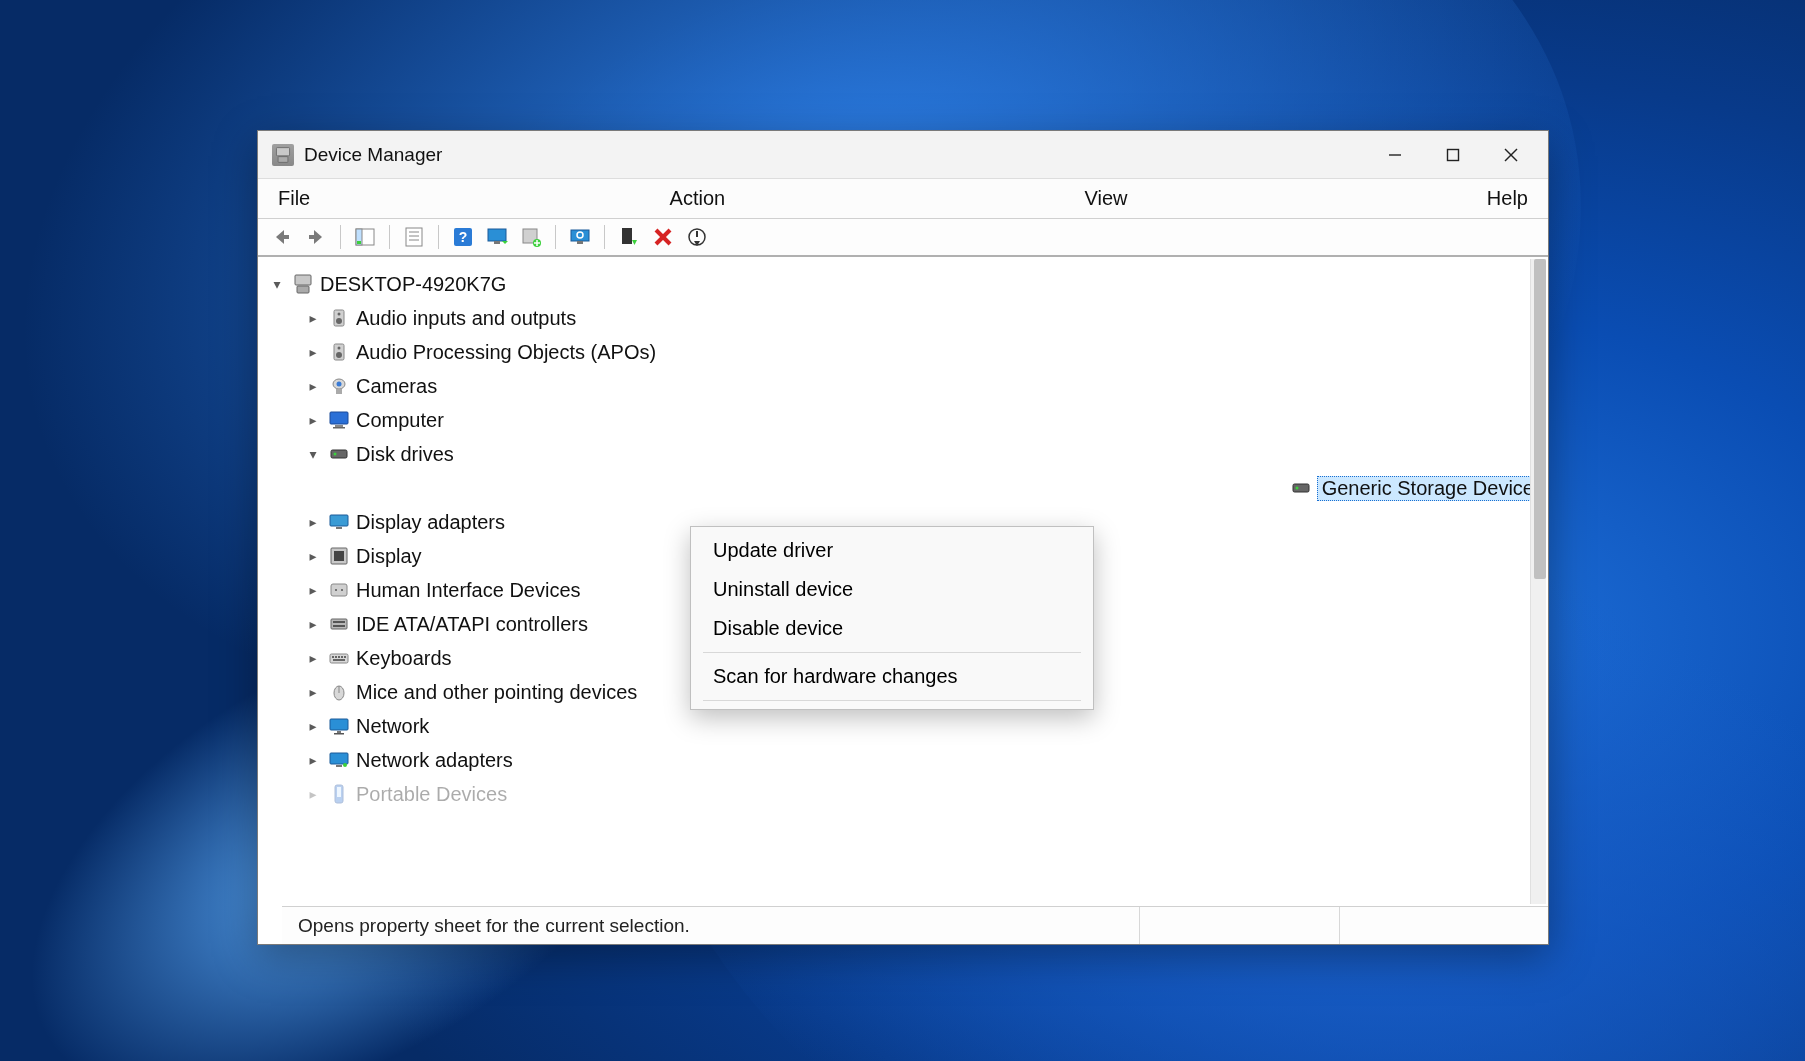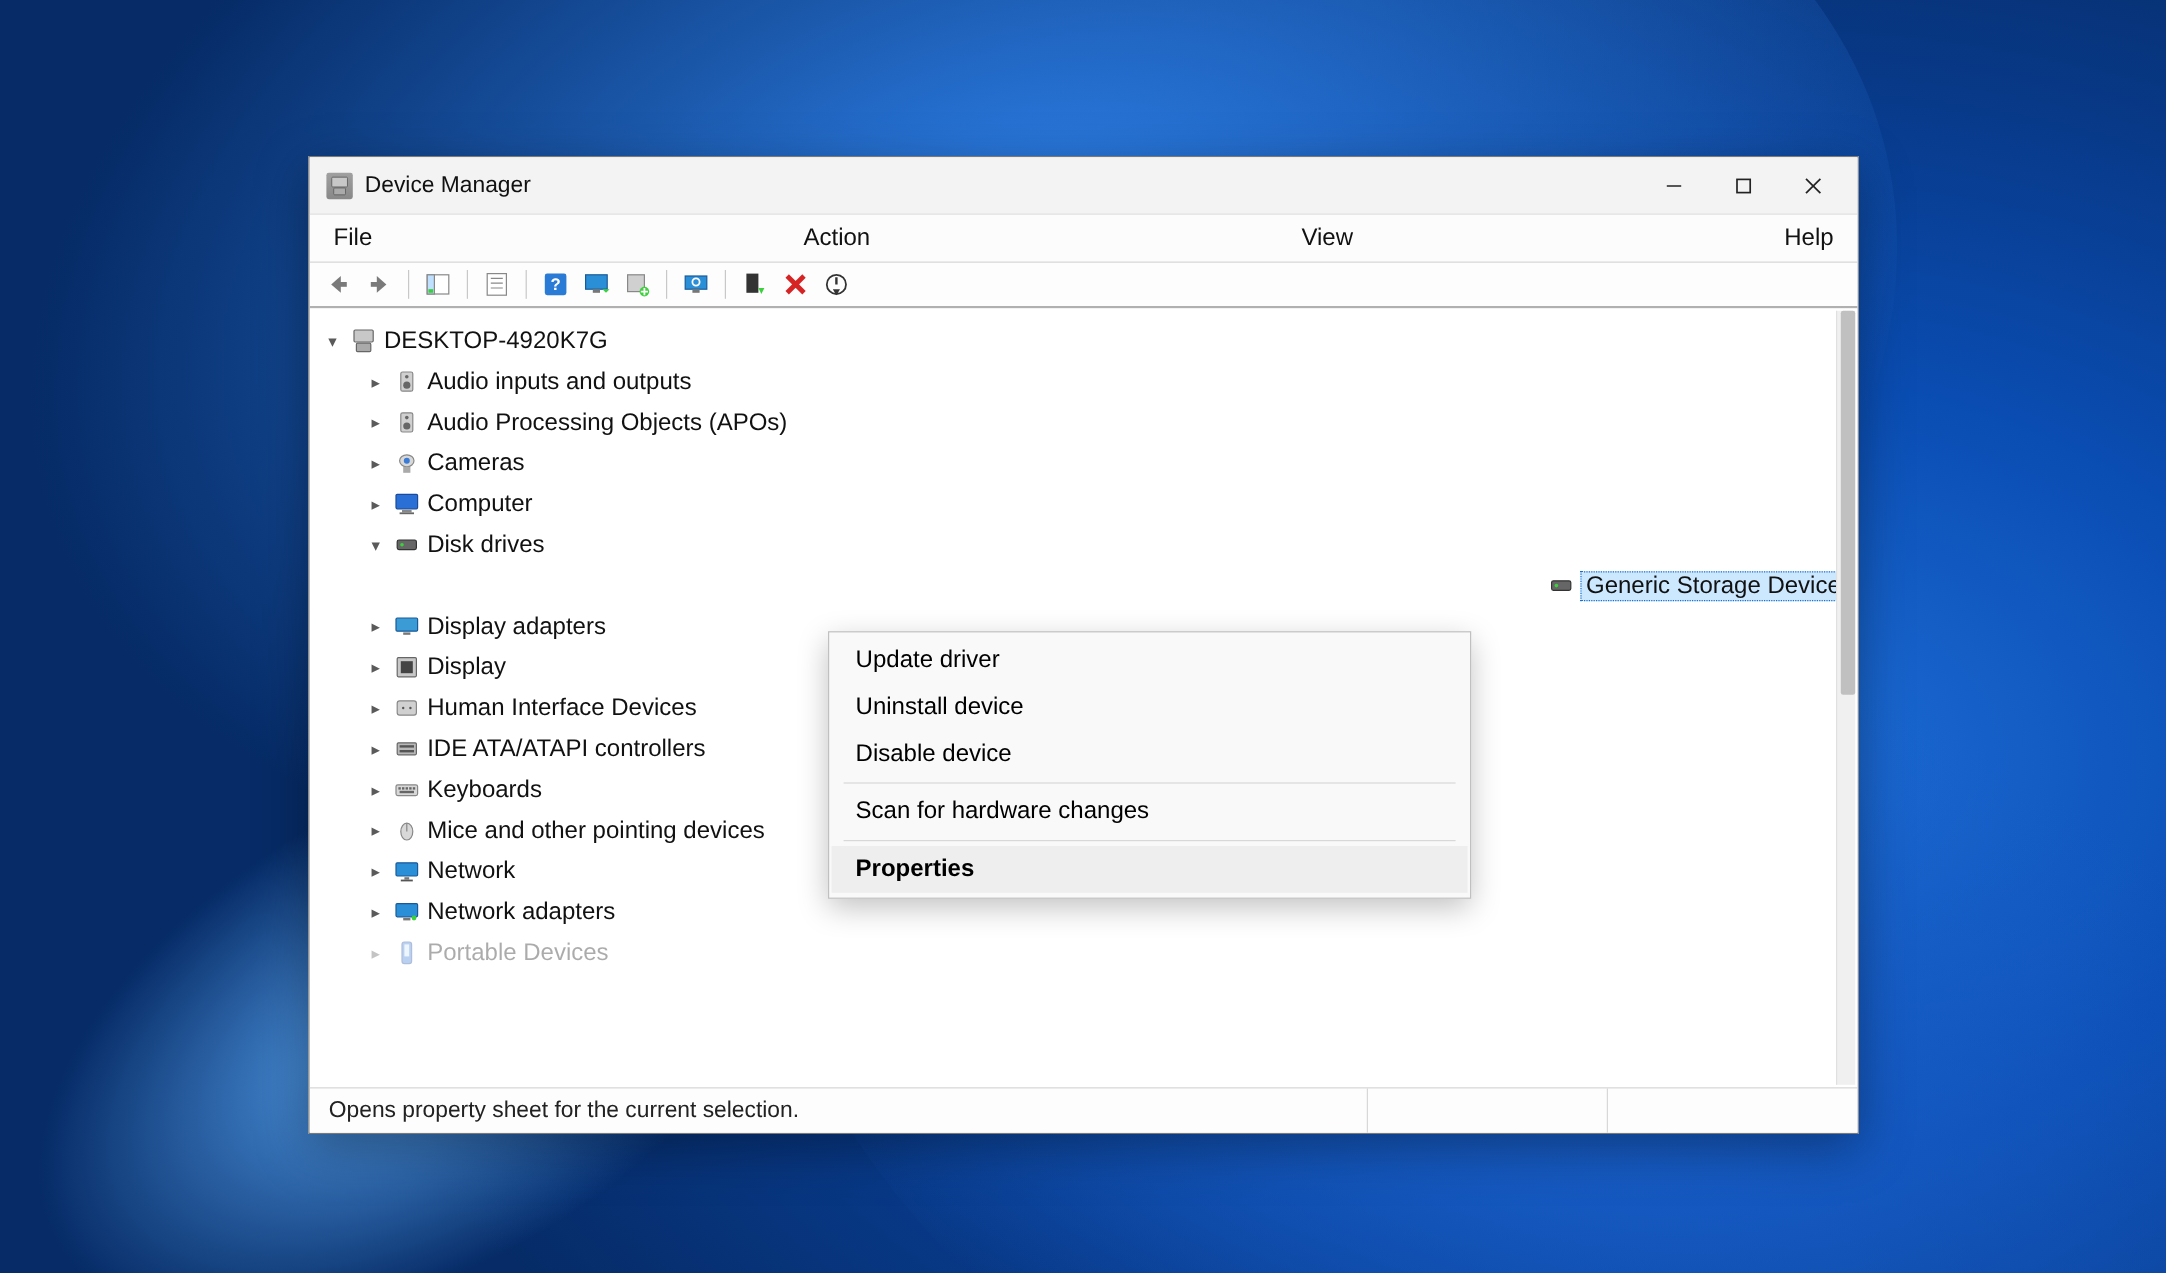--- a/index.html
+++ b/index.html
@@ -104,28 +104,29 @@
   .scrollbar-thumb {
     position:absolute; right:2px; top:2px; width:12px; height:320px;
     background:#c0c0c0; border-radius:2px;
   }
 
   .statusbar {
     height:38px; border-top:1px solid #d0d0d0;
     display:flex; align-items:center;
     font-size:19px; color:#222; padding:0 8px;
     background:#fdfdfd;
+    margin-left:24px;
   }
   .statusbar .cell { padding:0 8px; border-right:1px solid #d8d8d8; height:100%; display:flex; align-items:center; }
   .statusbar .cell.main { flex:1; }
   .statusbar .cell.small { width:200px; }
 
   .ctx-menu {
     position:absolute; left:690px; top:526px;
-    width:536px;
+    width:404px;
     background:#f9f9f9;
     border:1px solid #c0c0c0;
     box-shadow: 0 8px 24px rgba(0,0,0,.25);
     padding:4px 2px;
     font-size:20px;
     z-index:50;
   }
   .ctx-item { padding:8px 20px; cursor:default; }
   .ctx-item:hover, .ctx-item.hovered { background:#eee; }
   .ctx-item.bold { font-weight:700; }
@@ -493,14 +494,13 @@
 
 </div>
 
 <div class="ctx-menu">
   <div class="ctx-item">Update driver</div>
   <div class="ctx-item">Uninstall device</div>
   <div class="ctx-item">Disable device</div>
   <div class="ctx-sep"></div>
   <div class="ctx-item">Scan for hardware changes</div>
   <div class="ctx-sep"></div>
-  <div class="ctx-item bold hovered">Properties</div>
 </div>
 
 </body></html>

